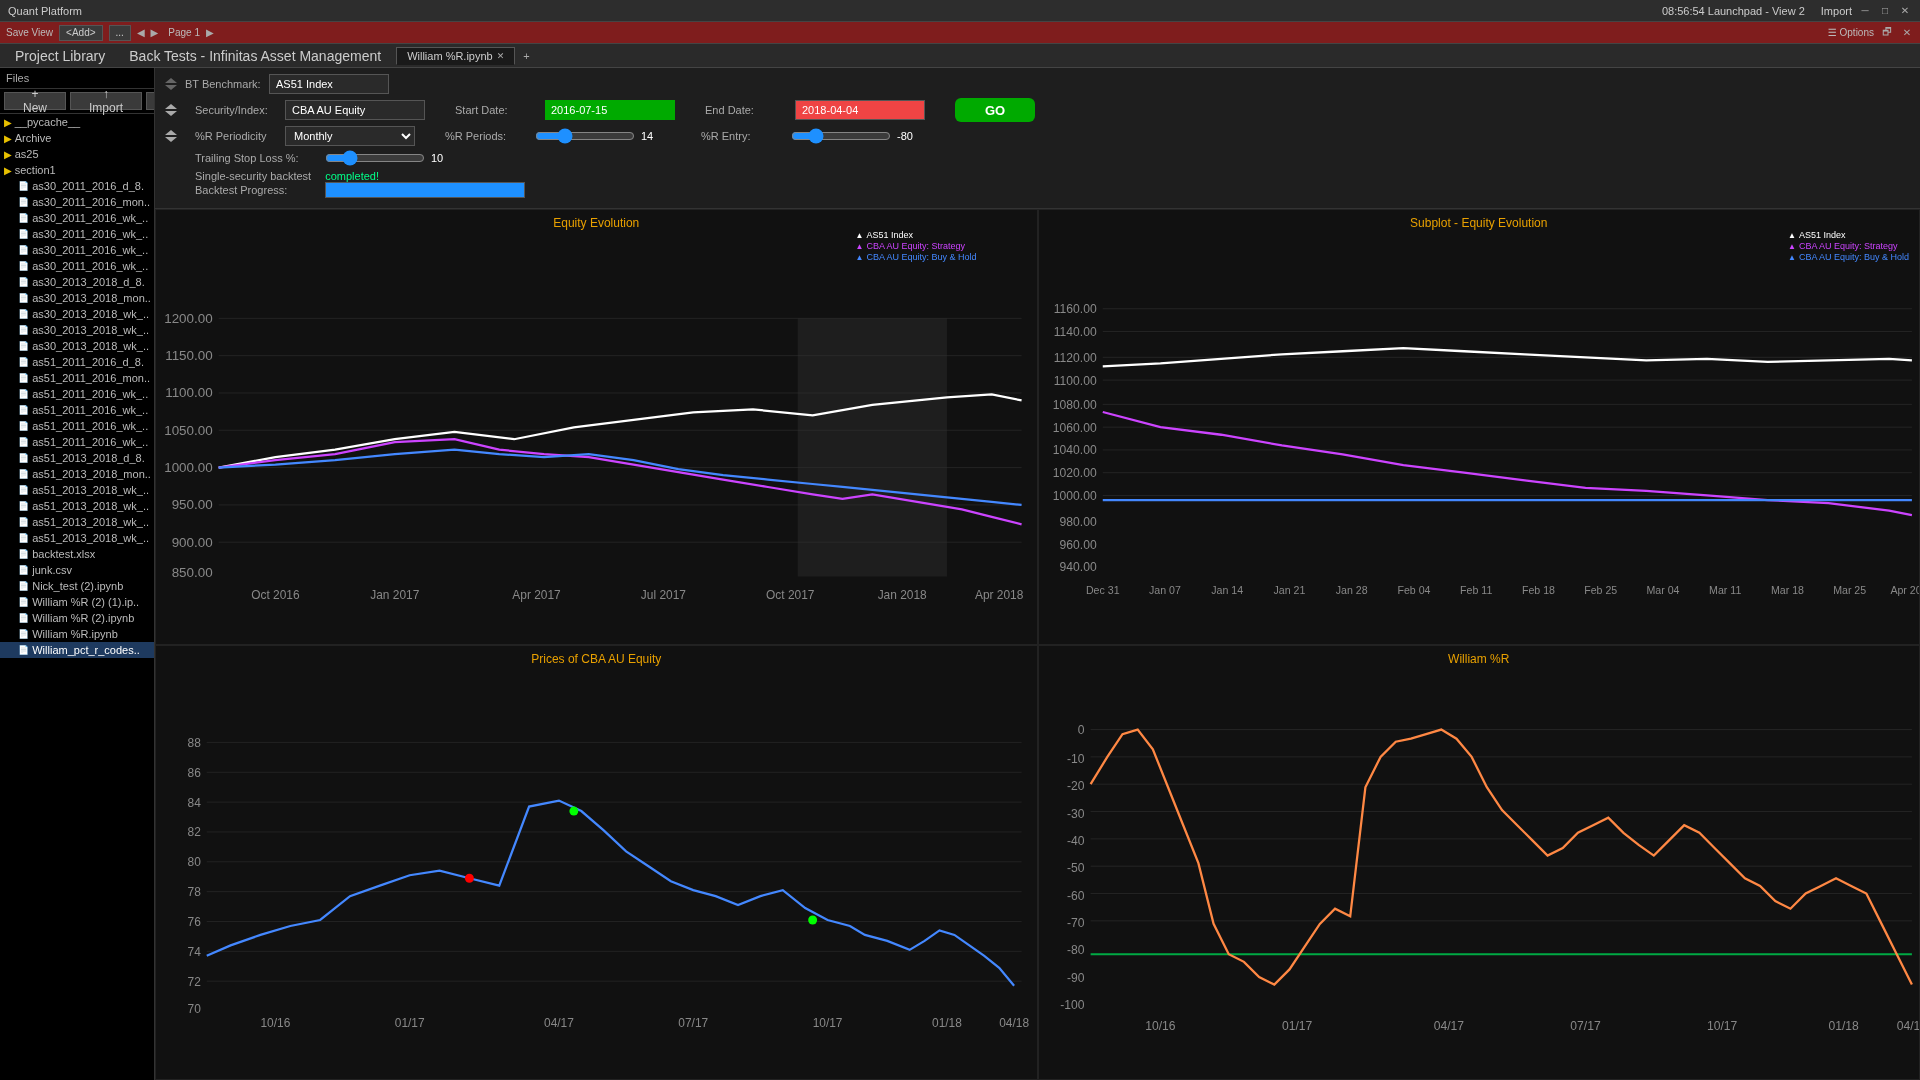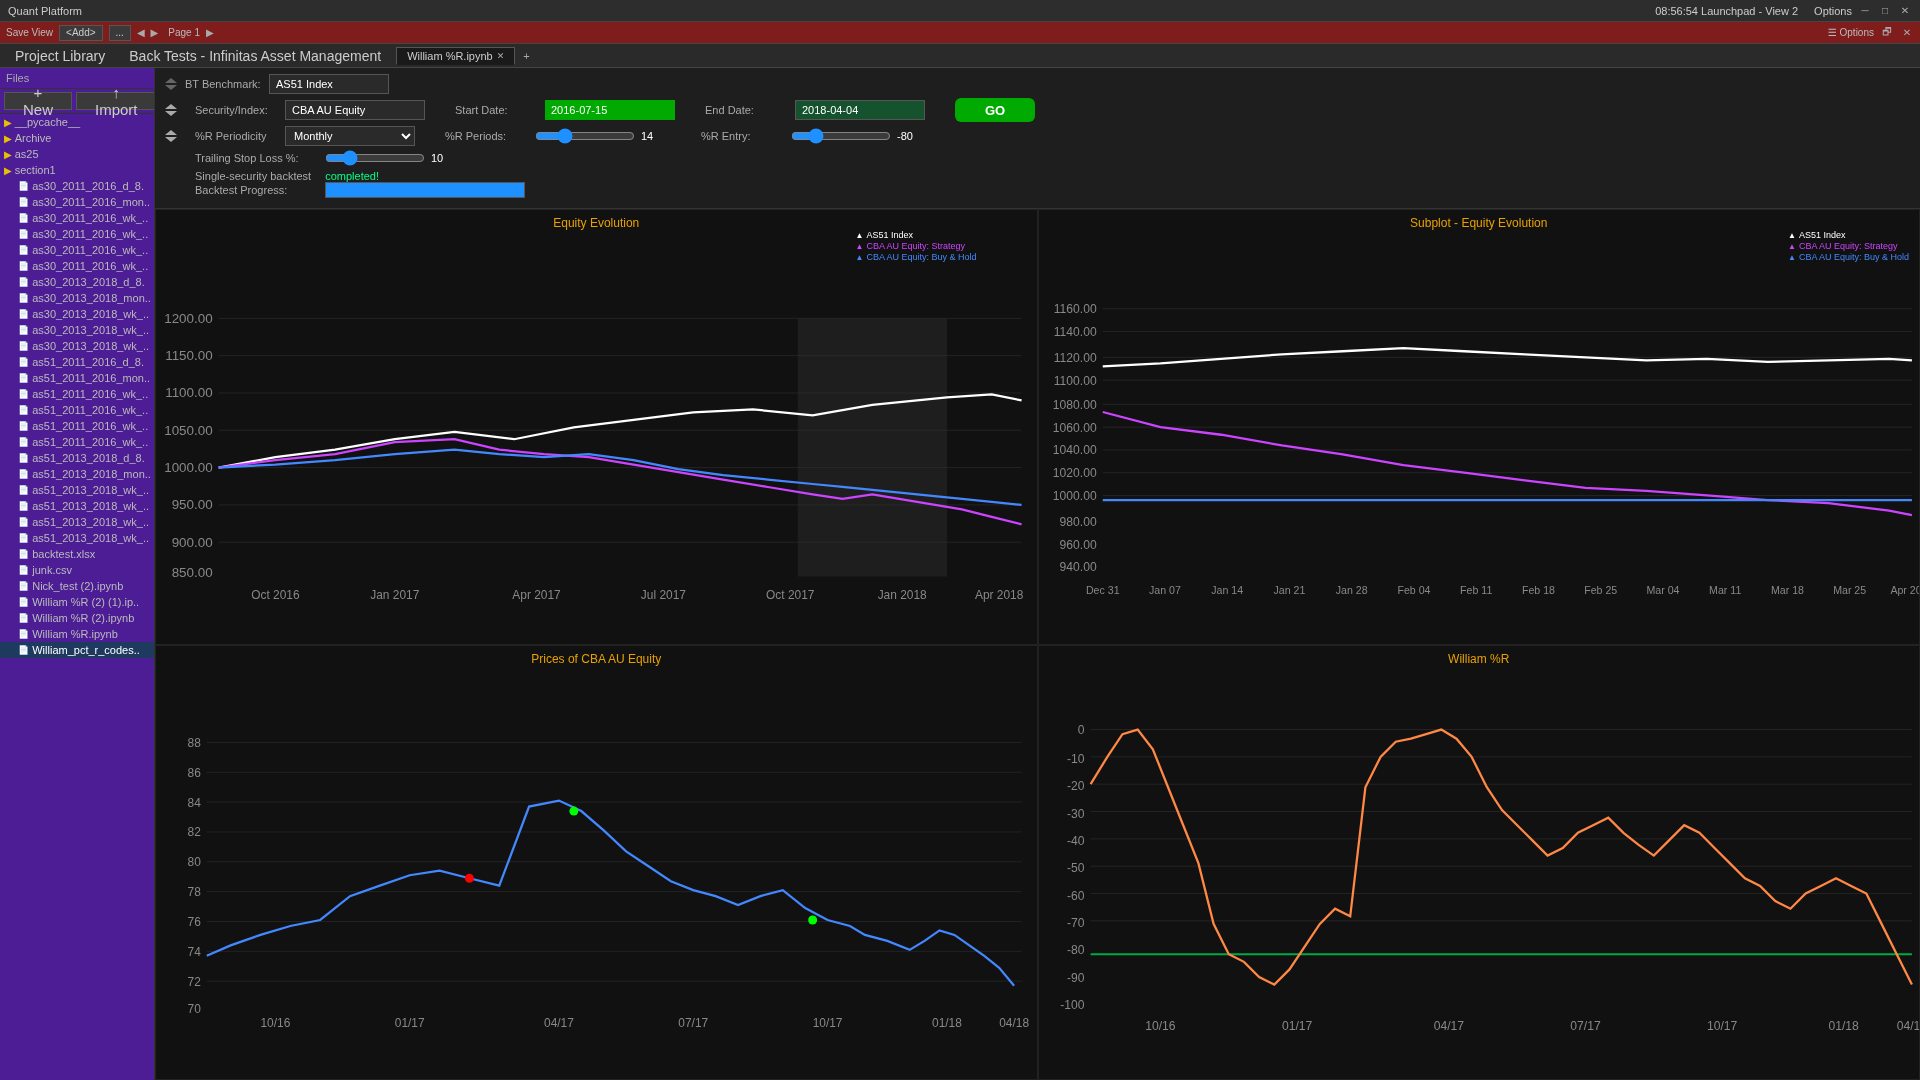--- a/index.html
+++ b/index.html
@@ -89,21 +89,21 @@
 
     
     .main-layout {
       display: flex;
       height: calc(1080px - 22px - 22px - 24px);
     }
 
     
     .sidebar {
       width: 155px;
-      background: #4c1d95;
+      background: #000000;
       border-right: 1px solid #333;
       display: flex;
       flex-direction: column;
       overflow: hidden;
     }
     .sidebar-header {
       padding: 4px 6px;
       font-size: 11px;
       color: #aaa;
       border-bottom: 1px solid #333;
@@ -114,21 +114,21 @@
       gap: 4px;
       padding: 3px 4px;
       border-bottom: 1px solid #333;
     }
     .sidebar-btn {
       background: #3a3a3a;
       border: 1px solid #555;
       color: #ccc;
       padding: 1px 18px;
       cursor: pointer;
-      font-size: 15px;
+      font-size: 12px;
       display: flex;
       align-items: center;
       gap: 2px;
       height: 18px;
     }
     .sidebar-list {
       overflow-y: auto;
       flex: 1;
     }
     .sidebar-list::-webkit-scrollbar { width: 6px; }
@@ -292,21 +292,21 @@
   </style>
 </head>
 <body>
 
 <div class="title-bar">
   <div class="title-bar-left">
     <span>Quant Platform</span>
   </div>
   <div class="title-bar-right">
     <span>08:56:54 Launchpad - View 2</span>
-    <span style="margin-left:10px;">Options</span>
+    <span style="margin-left:10px;">Import</span>
     <span class="win-btn">─</span>
     <span class="win-btn">□</span>
     <span class="win-btn">✕</span>
   </div>
 </div>
 
 <div class="launchpad-bar">
   <span>Save View</span>
   <span class="lp-btn">&lt;Add&gt;</span>
   <span class="lp-btn">...</span>
@@ -498,21 +498,21 @@
       <div class="control-row">
         <div style="display:flex; flex-direction:column; gap:2px; margin-right:4px; width:16px;">
           <div style="width:0; height:0; border-left:6px solid transparent; border-right:6px solid transparent; border-bottom:5px solid #aaa; cursor:pointer;"></div>
           <div style="width:0; height:0; border-left:6px solid transparent; border-right:6px solid transparent; border-top:5px solid #aaa; cursor:pointer;"></div>
         </div>
         <span class="ctrl-label">Security/Index:</span>
         <input class="ctrl-input" type="text" style="width: 140px;" value="CBA AU Equity">
         <span class="ctrl-label" style="margin-left:20px;">Start Date:</span>
         <input class="ctrl-date" type="text" style="width: 130px;" value="2016-07-15">
         <span class="ctrl-label" style="margin-left:20px;">End Date:</span>
-        <input class="ctrl-date" type="text" style="width: 130px; background: #14532d; border: 1px solid rgb(85, 85, 85); color: rgb(255, 255, 255);" value="2018-04-04">
+        <input class="ctrl-date" type="text" style="width: 130px; background: #ef4444; border: 1px solid rgb(85, 85, 85); color: rgb(255, 255, 255);" value="2018-04-04">
         <button class="go-btn" style="margin-left:20px;border-radius:6px;">GO</button>
       </div>
 
       <div class="control-row">
         <div style="display:flex; flex-direction:column; gap:2px; margin-right:4px; width:16px;">
           <div style="width:0; height:0; border-left:6px solid transparent; border-right:6px solid transparent; border-bottom:5px solid #aaa; cursor:pointer;"></div>
           <div style="width:0; height:0; border-left:6px solid transparent; border-right:6px solid transparent; border-top:5px solid #aaa; cursor:pointer;"></div>
         </div>
         <span class="ctrl-label">%R Periodicity</span>
         <select class="ctrl-select">

